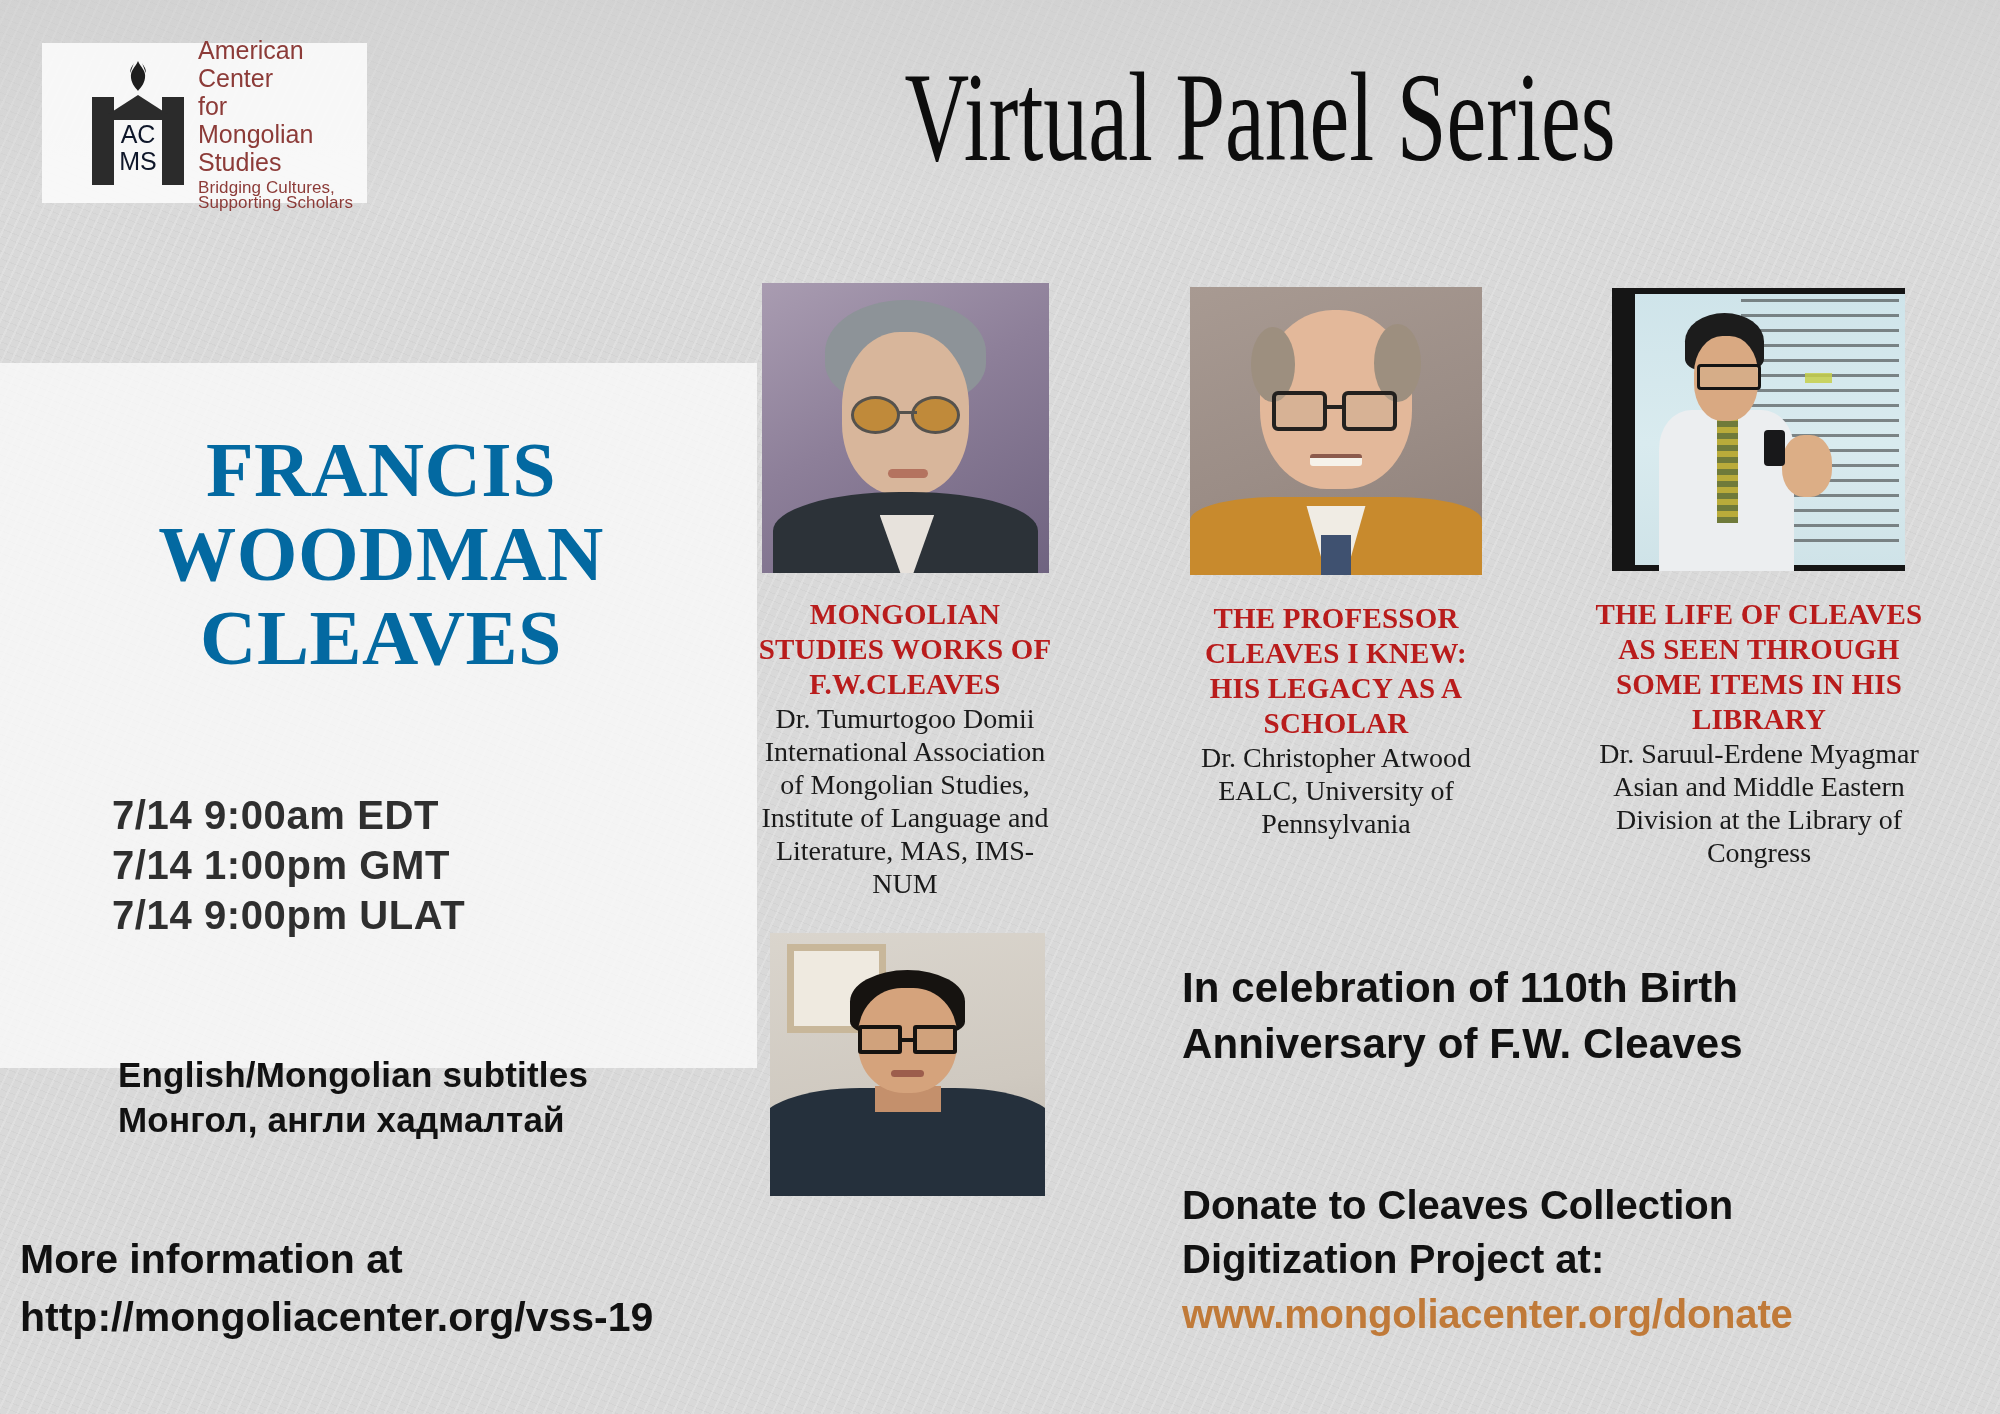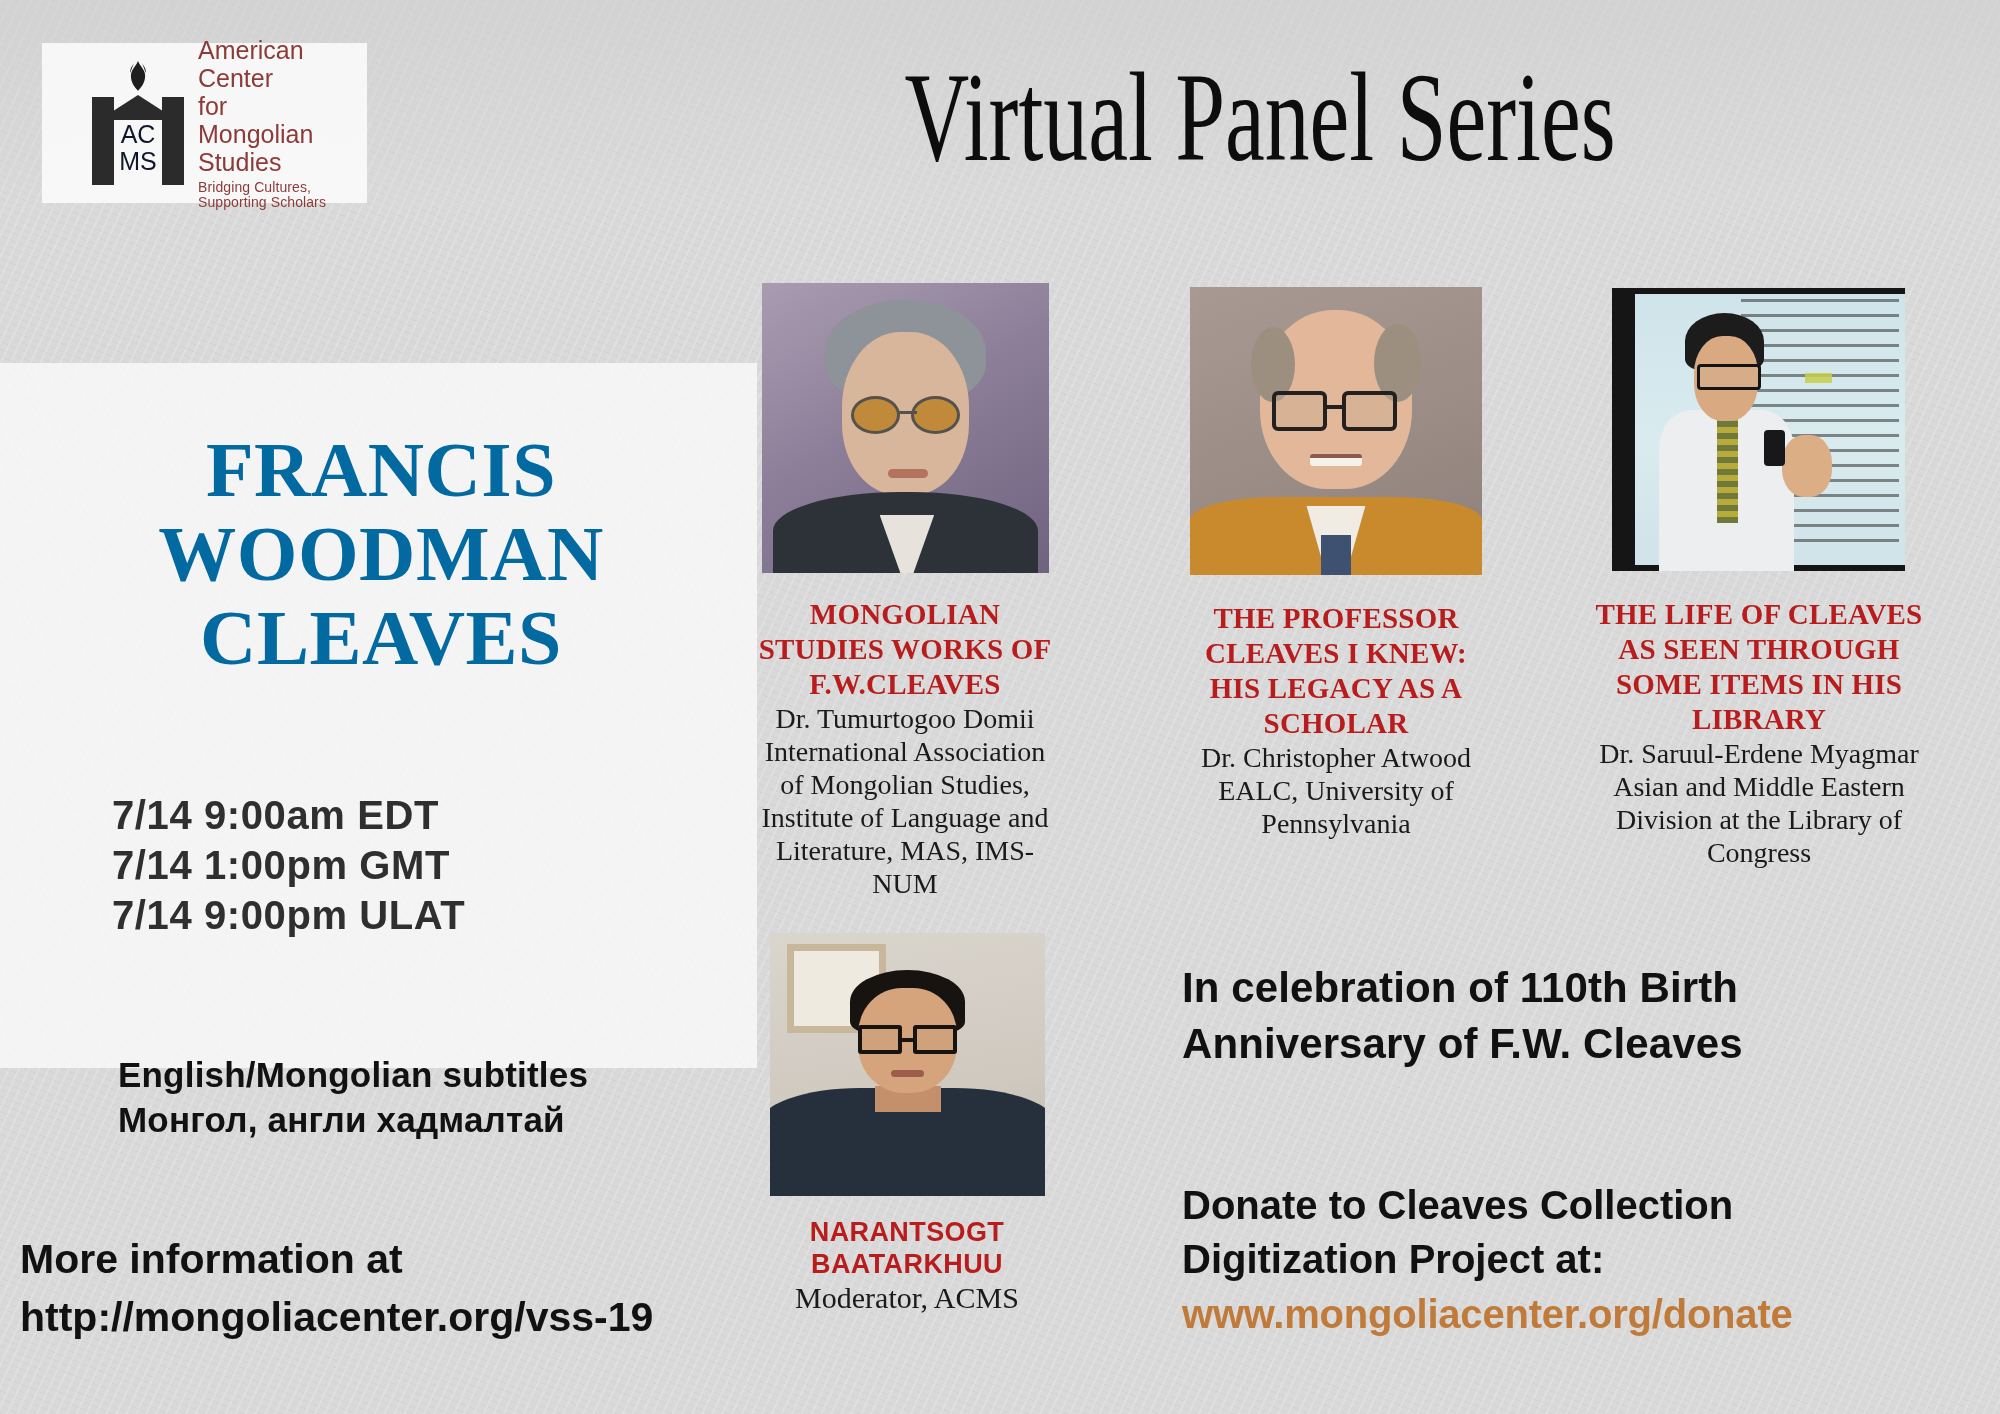--- a/index.html
+++ b/index.html
@@ -110,21 +110,21 @@
     color: #0f172a; text-align: center; letter-spacing: 0px;
   }
   #logo-text {
     font-family: "Liberation Sans", sans-serif;
     color: #8c3b38;
     font-size: 25px; line-height: 28px;
     text-align: left;
     flex: 1 1 auto;
   }
   #logo-tagline {
-    font-size: 14px; line-height: 15px; color: #8c3b38;
+    font-size: 17px; line-height: 15px; color: #8c3b38;
     margin-top: 4px; letter-spacing: .1px;
   }
 
   
   #main-title {
     position: absolute; left: 600px; top: 52px; width: 1320px;
     text-align: center;
     font-family: "Liberation Serif", serif;
     font-size: 128px; line-height: 1.02;
     font-weight: 400; color: #0d0d0d;
@@ -400,24 +400,20 @@
         <div class="pp p4-sweater"></div>
         <div class="pp p4-neck"></div>
         <div class="pp p4-hair"></div>
         <div class="pp p4-face"></div>
         <div class="pp p4-glass-l"></div>
         <div class="pp p4-glass-r"></div>
         <div class="pp p4-bridge"></div>
         <div class="pp p4-mouth"></div>
       </div>
     </div>
-    <div class="caption">
-      <div class="speaker-title">NARANTSOGT BAATARKHUU</div>
-      <div class="speaker-meta">Moderator, ACMS</div>
-    </div>
   </div>
 
   <div id="celebration">In celebration of 110th Birth Anniversary of F.W. Cleaves</div>
 
   <div id="donate">
     <div>Donate to Cleaves Collection Digitization Project at:</div>
     <div id="donate-url" style="color: rgb(192, 122, 57);">www.mongoliacenter.org/donate</div>
   </div>
 
 </div>

